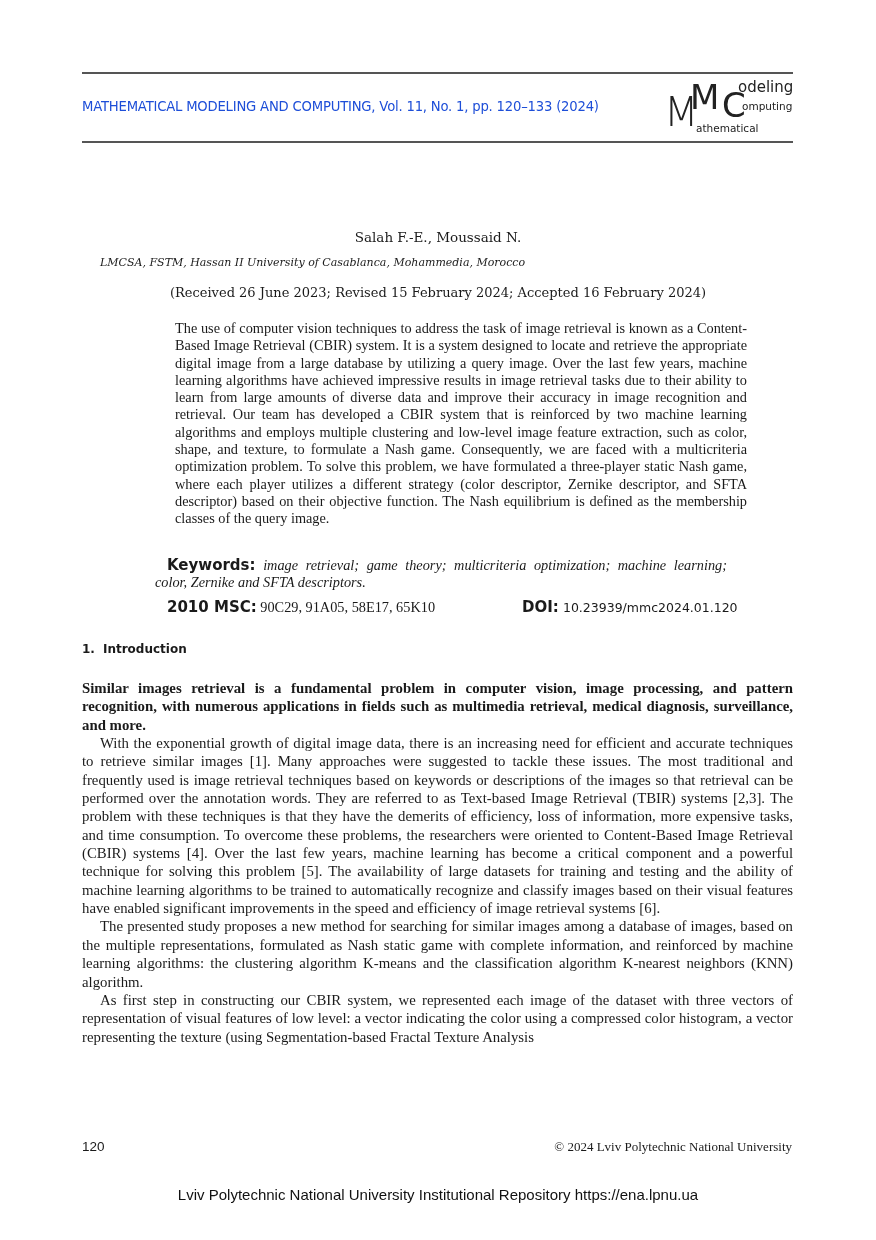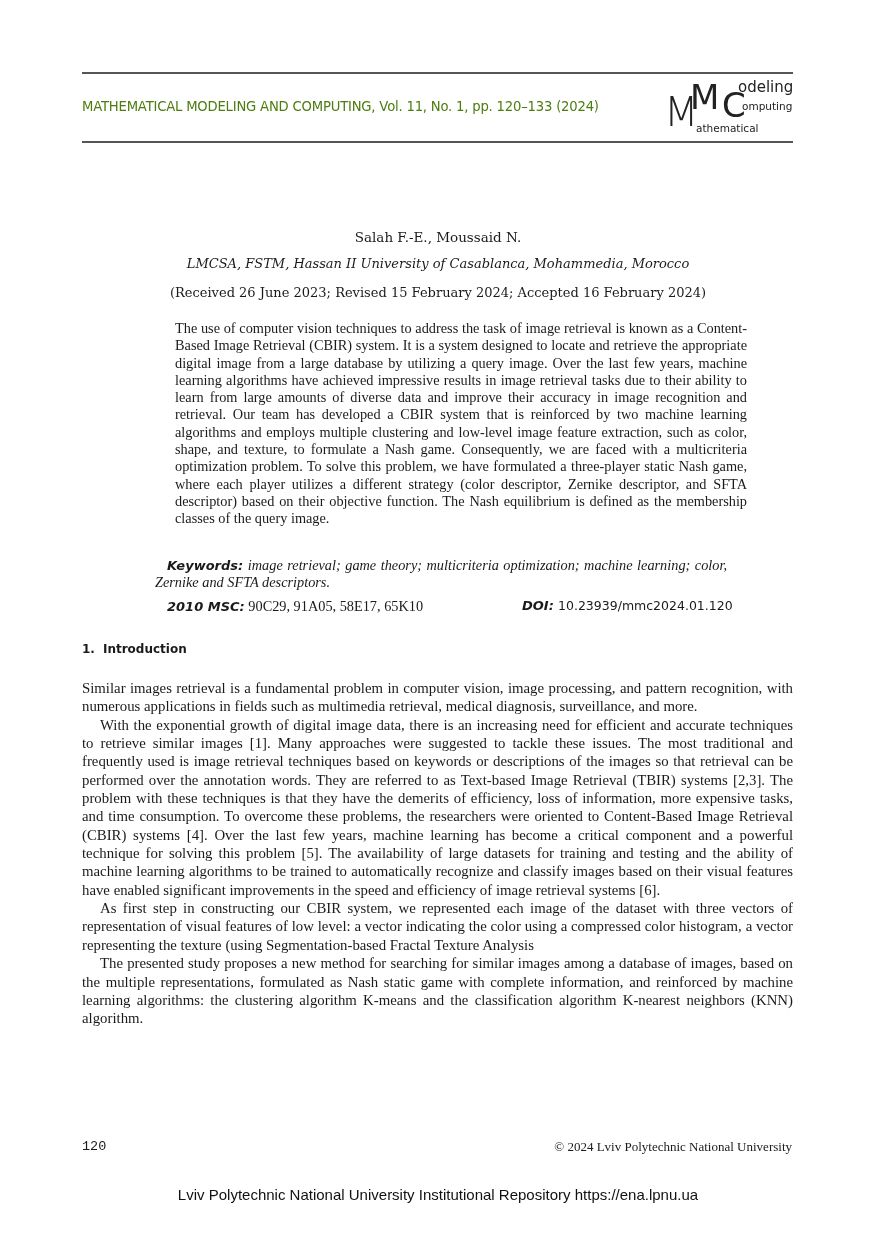--- a/index.html
+++ b/index.html
@@ -1,43 +1,43 @@
 <!DOCTYPE html>
 <html><head>
 <meta charset="utf-8">
 <style>
   html, body { margin: 0; padding: 0; background: #ffffff; }
   body { width: 876px; height: 1240px; position: relative; overflow: hidden; color: #1a1a1a; }
   .page { position: absolute; left: 0; top: 0; width: 876px; height: 1240px; }
   .rule { position: absolute; left: 82px; width: 711px; height: 2px; background: #555; }
-  .journal { position: absolute; left: 82px; top: 99px; font-family: "DejaVu Sans", sans-serif; font-size: 13.2px; letter-spacing: -0.2px; color: #4d7c0f; white-space: nowrap; }
+  .journal { position: absolute; left: 82px; top: 99px; font-family: "DejaVu Sans", sans-serif; font-size: 13.2px; letter-spacing: -0.2px; color: #1d4ed8; white-space: nowrap; }
   .logo { position: absolute; left: 664px; top: 78px; width: 130px; height: 62px; font-family: "DejaVu Sans", sans-serif; color: #222; }
   .logo .bigM1 { position: absolute; left: 0; top: 14px; font-size: 40px; line-height: 40px; font-weight: 300; }
   .logo .bigM2 { position: absolute; left: 26px; top: 2px; font-size: 34px; line-height: 34px; }
   .logo .bigC { position: absolute; left: 58px; top: 10px; font-size: 34px; line-height: 34px; }
   .logo .s1 { position: absolute; left: 74px; top: 0px; font-size: 15px; }
   .logo .s2 { position: absolute; left: 78px; top: 22px; font-size: 10.5px; }
   .logo .s3 { position: absolute; left: 32px; top: 44px; font-size: 10.5px; }
   .title { position: absolute; left: 100px; width: 676px; top: 163px; text-align: center; font-family: "DejaVu Sans", sans-serif; font-weight: bold; font-size: 19.5px; line-height: 21px; color: #111; }
   .authors { position: absolute; left: 100px; width: 676px; top: 229px; text-align: center; font-family: "DejaVu Serif", serif; font-size: 13.5px; }
-  .affil { position: absolute; left: 100px; width: 676px; top: 256px; text-align: center; font-family: "DejaVu Serif", serif; font-style: italic; font-size: 13px; }
+  .affil { position: absolute; left: 100px; width: 676px; top: 256px; text-align: left; font-family: "DejaVu Serif", serif; font-style: italic; font-size: 11px; }
   .dates { position: absolute; left: 100px; width: 676px; top: 285px; text-align: center; font-family: "DejaVu Serif", serif; font-size: 13px; }
   .abstract { position: absolute; left: 155px; width: 572px; top: 320px; font-family: "Liberation Serif", serif; font-size: 14.3px; line-height: 17.3px; text-align: justify; margin-left: 20px; }
   .keywords { position: absolute; left: 155px; width: 572px; top: 557px; font-family: "Liberation Serif", serif; font-size: 14.3px; line-height: 17.3px; text-align: justify; text-indent: 12px; }
-  .kw-label, .meta-label { font-family: "DejaVu Sans", sans-serif; font-weight: bold; font-size: 13px; font-style: italic; }
+  .kw-label, .meta-label { font-family: "DejaVu Sans", sans-serif; font-weight: bold; font-size: 15px; }
   .kw-text { font-style: italic; }
   .msc { position: absolute; left: 167px; top: 598px; font-family: "Liberation Serif", serif; font-size: 14.3px; white-space: nowrap; }
   .doi { position: absolute; left: 522px; top: 598px; font-family: "DejaVu Sans", sans-serif; font-size: 13px; white-space: nowrap; }
   .doi .val { font-size: 12.5px; }
   .section { position: absolute; left: 82px; top: 642px; font-family: "DejaVu Sans", sans-serif; font-weight: bold; font-size: 12px; }
   .section .num { margin-right: 8px; }
   .body { position: absolute; left: 82px; width: 711px; top: 679px; font-family: "Liberation Serif", serif; font-size: 14.8px; line-height: 18.35px; text-align: justify; }
   .body p { margin: 0; text-indent: 18px; }
-  .body p.first { text-indent: 0; }
-  .pageno { position: absolute; left: 82px; top: 1139px; font-family: Liberation Mono, monospace; font-size: 13.5px; }
+  .body p.first { text-indent: 0; font-weight: bold; }
+  .pageno { position: absolute; left: 82px; top: 1139px; font-family: Liberation Sans, sans-serif; font-size: 13.5px; }
   .copyright { position: absolute; right: 84px; top: 1139px; font-family: "Liberation Serif", serif; font-size: 13px; }
   .repo { position: absolute; left: 0; width: 876px; top: 1186px; text-align: center; font-family: "Liberation Sans", sans-serif; font-size: 15px; color: #111; }
 </style>
 </head>
 <body>
 
 <div class="page">
 
   <div class="rule" style="top:72px;"></div>
 
@@ -76,21 +76,21 @@
     <span class="val">10.23939/mmc2024.01.120</span>
   </div>
 
   <div class="section">
     <span class="num">1.</span><span>Introduction</span>
   </div>
 
   <div class="body">
     <p class="first">Similar images retrieval is a fundamental problem in computer vision, image processing, and pattern recognition, with numerous applications in fields such as multimedia retrieval, medical diagnosis, surveillance, and more.</p>
     <p>With the exponential growth of digital image data, there is an increasing need for efficient and accurate techniques to retrieve similar images [1].  Many approaches were suggested to tackle these issues. The most traditional and frequently used is image retrieval techniques based on keywords or descriptions of the images so that retrieval can be performed over the annotation words.  They are referred to as Text-based Image Retrieval (TBIR) systems [2,3]. The problem with these techniques is that they have the demerits of efficiency, loss of information, more expensive tasks, and time consumption.  To overcome these problems, the researchers were oriented to Content-Based Image Retrieval (CBIR) systems [4]. Over the last few years, machine learning has become a critical component and a powerful technique for solving this problem [5].  The availability of large datasets for training and testing and the ability of machine learning algorithms to be trained to automatically recognize and classify images based on their visual features have enabled significant improvements in the speed and efficiency of image retrieval systems [6].</p>
+    <p>The presented study proposes a new method for searching for similar images among a database of images, based on the multiple representations, formulated as Nash static game with complete information, and reinforced by machine learning algorithms:  the clustering algorithm K-means and the classification algorithm K-nearest neighbors (KNN) algorithm.</p>
     <p>As first step in constructing our CBIR system, we represented each image of the dataset with three vectors of representation of visual features of low level:  a vector indicating the color using a compressed color histogram, a vector representing the texture (using Segmentation-based Fractal Texture Analysis</p>
-    <p>The presented study proposes a new method for searching for similar images among a database of images, based on the multiple representations, formulated as Nash static game with complete information, and reinforced by machine learning algorithms:  the clustering algorithm K-means and the classification algorithm K-nearest neighbors (KNN) algorithm.</p>
   </div>
 
   <div class="pageno">120</div>
   <div class="copyright">© 2024 Lviv Polytechnic National University</div>
 
   <div class="repo">Lviv Polytechnic National University Institutional Repository https://ena.lpnu.ua</div>
 </div>
 
 </body></html>

